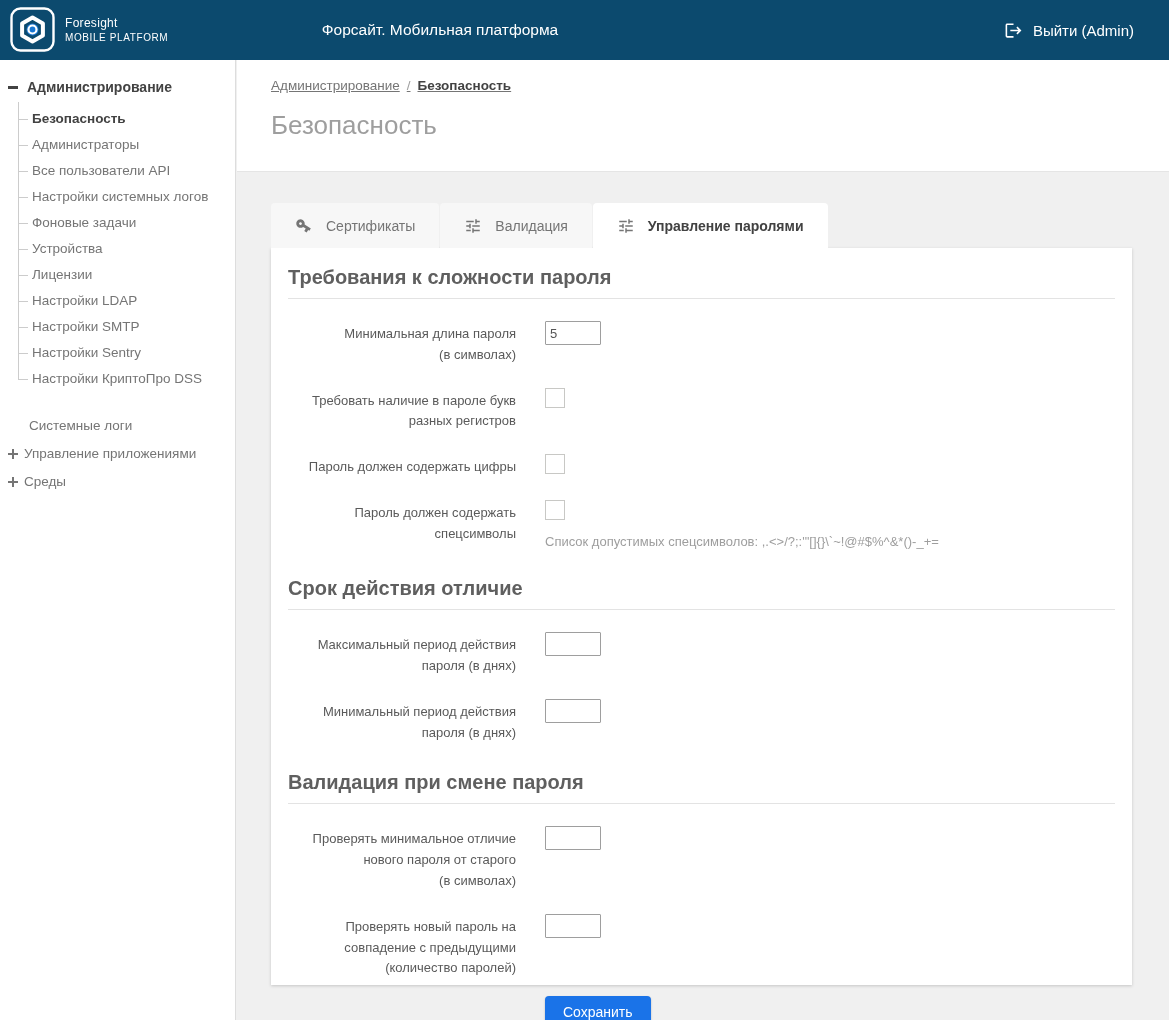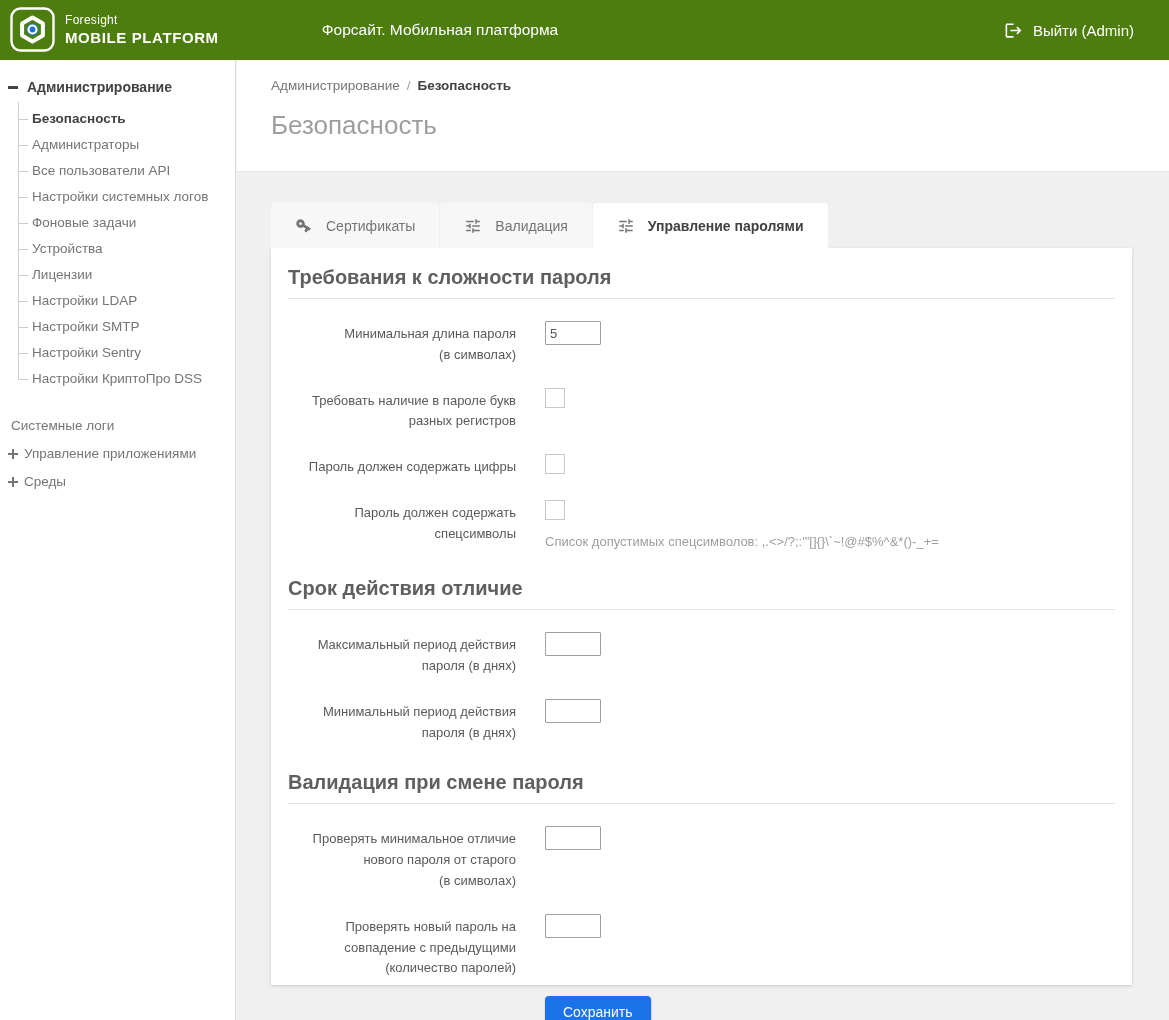--- a/index.html
+++ b/index.html
@@ -1,25 +1,25 @@
 <!DOCTYPE html>
 <html><head>
 <meta charset="utf-8">
 <style>
   * { margin:0; padding:0; box-sizing:border-box; }
   html,body { width:1169px; height:1020px; overflow:hidden;
     font-family:"Liberation Sans", sans-serif; background:#f0f0f0; }
 
   
   .topbar { position:absolute; left:0; top:0; width:1169px; height:60px;
-    background:#4d7c0f; color:#fff; z-index:30; }
+    background:#0c4a6e; color:#fff; z-index:30; }
   .logo-wrap { position:absolute; left:10px; top:7px; display:flex; align-items:center; gap:10px; }
   .logo-box { width:45px; height:45px; }
   .logo-text .l1 { font-size:12px; font-weight:400; letter-spacing:.3px; }
-  .logo-text .l2 { font-size:15px; font-weight:bold; letter-spacing:.6px; margin-top:2px; }
+  .logo-text .l2 { font-size:10px; font-weight:normal; letter-spacing:.6px; margin-top:2px; }
   .app-title { position:absolute; left:440px; top:50%; transform:translate(-50%,-50%);
     font-size:15.5px; }
   .logout { position:absolute; right:35px; top:0; height:60px; display:flex;
     align-items:center; gap:10px; cursor:pointer; font-size:15px; }
 
   
   .sidebar { position:absolute; left:0; top:60px; width:236px; height:960px;
     background:#fff; border-right:1px solid #ddd; }
   .tree-root-row { display:flex; align-items:center; gap:9px; padding:19px 0 0 8px; }
   .tree-root-label { font-size:14px; font-weight:bold; color:#424242; cursor:pointer; }
@@ -30,27 +30,27 @@
   .expander.plus::after { content:""; position:absolute; left:3.6px; top:1px; width:2.8px; height:10px; background:#757575; }
   .tree-children { position:relative; margin-top:11px; }
   .tree-children::before { content:""; position:absolute; left:18px; top:-4px; bottom:13px;
     width:1px; background:#ccc; }
   .tree-item { position:relative; height:26px; line-height:26px; padding-left:32px;
     font-size:13.5px; color:#757575; cursor:pointer; white-space:nowrap; }
   .tree-item::before { content:""; position:absolute; left:18px; top:13px; width:10px; height:1px; background:#ccc; }
   .tree-item.selected { font-weight:bold; color:#424242; }
   .flat-items { margin-top:19px; }
   .flat-item { display:flex; align-items:center; height:28px; font-size:13.5px;
-    color:#757575; cursor:pointer; padding-left:11px; white-space:nowrap; }
+    color:#757575; cursor:pointer; padding-left:29px; white-space:nowrap; }
   .flat-item.has-plus { padding-left:8px; }
 
   
   .main { position:absolute; left:237px; top:60px; width:932px; height:960px; background:#f0f0f0; }
   .page-head { background:#fff; height:112px; border-bottom:1px solid #e5e5e5; padding:18px 0 0 34px; }
-  .breadcrumb { font-size:13.5px; color:#757575; }
+  .breadcrumb { font-size:13.5px; color:#757575;text-decoration:underline; }
   .breadcrumb .sep { margin:0 7px; color:#9e9e9e; }
   .breadcrumb .current { color:#424242; font-weight:bold; }
   .page-title { margin-top:17px; font-size:26px; color:#9e9e9e; font-weight:400; }
 
   
   .tab-bar { display:flex; gap:1px; margin:31px 0 0 34px; height:45px; }
   .tab { display:flex; align-items:center; gap:13px; padding:0 24px;
     background:#f7f7f7; border-radius:4px 4px 0 0; font-size:14px; color:#757575; cursor:pointer; }
   .tab.active { background:#fff; color:#424242; font-weight:bold; }
   .tab-icon { width:18px; height:18px; display:flex; align-items:center; }

